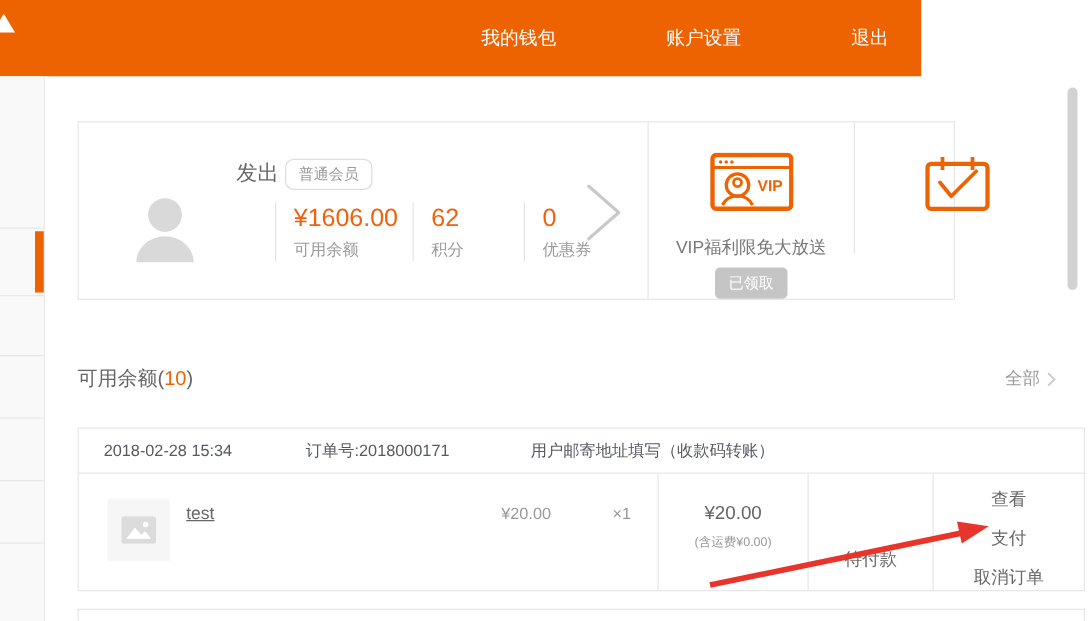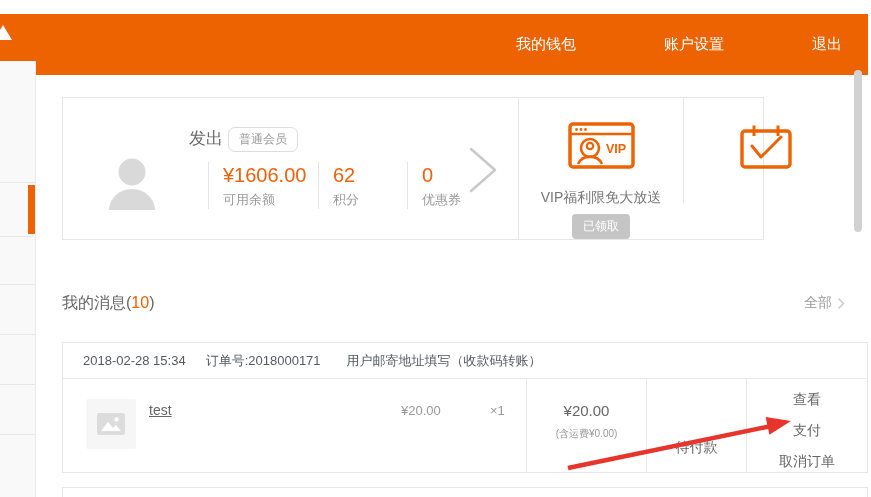--- a/index.html
+++ b/index.html
@@ -1,21 +1,21 @@
 <!DOCTYPE html>
 <html><head>
 <meta charset="utf-8">
 <style>
   * { margin:0; padding:0; box-sizing:border-box; }
   html,body { width:871px; height:497px; overflow:hidden; }
   body { font-family:"Liberation Sans","DejaVu Sans",sans-serif; background:#fff; position:relative; }
   .page { position:relative; width:871px; height:497px; background:#fff; overflow:hidden; }
 
   
-  .topbar { position:absolute; left:0; top:14px; width:868px; height:61px; background:#ED6302; }
+  .topbar { position:absolute; left:0; top:0; width:737px; height:61px; background:#ED6302; }
   .logo-frag { position:absolute; left:-6px; top:11px; width:0; height:0;
     border-left:9px solid transparent; border-right:9px solid transparent; border-bottom:15px solid #fff; }
   .topnav { position:absolute; right:0; top:0; height:61px; display:flex; align-items:center; }
   .topnav .nav-item { color:#fff; font-size:15px; padding:6px 0; margin-right:88px; cursor:pointer; white-space:nowrap; }
   .topnav .nav-item:last-child { margin-right:26px; }
 
   
   .sidebar { position:absolute; left:0; top:61px; width:36px; height:436px; background:#f9f9f9; border-right:1px solid #ececec; }
   .side-item { position:relative; width:100%; border-bottom:1px solid #e7e7e7; }
   .side-item.last { border-bottom:none; }
@@ -23,21 +23,21 @@
 
   
   .card { position:absolute; background:#fff; border:1px solid #e7e7e7; }
 
   
   .profile-card { left:62px; top:97px; width:702px; height:143px; }
   .avatar { position:absolute; left:40px; top:54px; width:58px; height:58px; }
   .uname { position:absolute; left:126px; top:29px; font-size:17px; color:#666; }
   .member-badge { position:absolute; left:165px; top:29px; font-size:12px; color:#9a9a9a;
     border:1px solid #ddd; border-radius:7px; padding:3px 10px; background:#fff; }
-  .stats { position:absolute; left:116px; top:64px; display:flex;padding-left:29px; }
+  .stats { position:absolute; left:128px; top:64px; display:flex;padding-left:29px; }
   .stat { border-left:1px solid #e5e5e5; padding-left:14px; }
   .stat.balance { width:110px; }
   .stat.points  { width:89px; }
   .stat.coupons { width:100px; }
   .stat .val { color:#F0610C; font-size:20px; line-height:26px; }
   .stat.balance .val { width:92px; word-break:break-all; }
   .stat .lbl { color:#9a9a9a; font-size:13px; margin-top:3px; }
   .big-chevron { position:absolute; left:404px; top:49px; }
   .vdiv { position:absolute; top:0; width:1px; background:#e7e7e7; }
   .vdiv.v1 { left:455px; height:141px; }
@@ -52,21 +52,21 @@
 
   
   .section-head { position:absolute; left:62px; top:293px; width:806px; height:22px; }
   .section-title { font-size:16px; color:#666; }
   .section-title .cnt { color:#ED6302;margin-top:24px; }
   .view-all { position:absolute; right:23px; top:1px; font-size:14px; color:#999; cursor:pointer; display:flex; align-items:center; }
   .view-all svg { margin-left:5px; }
 
   
   .order-card { left:62px; top:342px; width:806px; height:131px; }
-  .order-head { height:36px; border-bottom:1px solid #e8e8e8; display:flex; align-items:center; font-size:13px; color:#555a60; }
+  .order-head { height:36px; border-bottom:1px solid #e8e8e8; display:flex; align-items:center; font-size:13px; color:#555a60;gap:39px; }
   .order-head span { margin-left:20px; white-space:nowrap; }
   .order-head .addr { margin-left:26px; }
   .order-body { position:relative; height:94px; }
   .col { position:absolute; top:0; height:94px; }
   .col-item    { left:0;    width:463px; }
   .col-price   { left:463px; width:120px; border-left:1px solid #e8e8e8; text-align:center; }
   .col-status  { left:583px; width:100px; border-left:1px solid #e8e8e8; text-align:center; }
   .col-actions { left:683px; width:121px; border-left:1px solid #e8e8e8; text-align:center; }
   .thumb { position:absolute; left:23px; top:20px; width:50px; height:50px; background:#f6f6f6; border-radius:2px;
     display:flex; align-items:center; justify-content:center; }
@@ -173,21 +173,21 @@
           <rect x="2" y="7" width="48" height="36" rx="3" fill="none" stroke="#ED6302" stroke-width="3.4"></rect>
           <line x1="14" y1="1.5" x2="14" y2="12" stroke="#ED6302" stroke-width="3"></line>
           <line x1="38" y1="1.5" x2="38" y2="12" stroke="#ED6302" stroke-width="3"></line>
           <polyline points="12,22 21,33 41,13" fill="none" stroke="#ED6302" stroke-width="3" stroke-linecap="round" stroke-linejoin="round"></polyline>
         </svg>
       </div>
     </div>
   </div>
 
   <div class="section-head">
-    <span class="section-title"><span>我的消息(</span><span class="cnt">10</span><span>)</span></span>
+    <span class="section-title"><span>可用余额(</span><span class="cnt">10</span><span>)</span></span>
     <span class="view-all">
       <span>全部</span>
       <svg width="8" height="13" viewBox="0 0 8 13">
         <polyline points="1.5,1.5 6.5,6.5 1.5,11.5" fill="none" stroke="#ccc" stroke-width="1.6"></polyline>
       </svg>
     </span>
   </div>
 
   <div class="card order-card">
     <div class="order-head">

